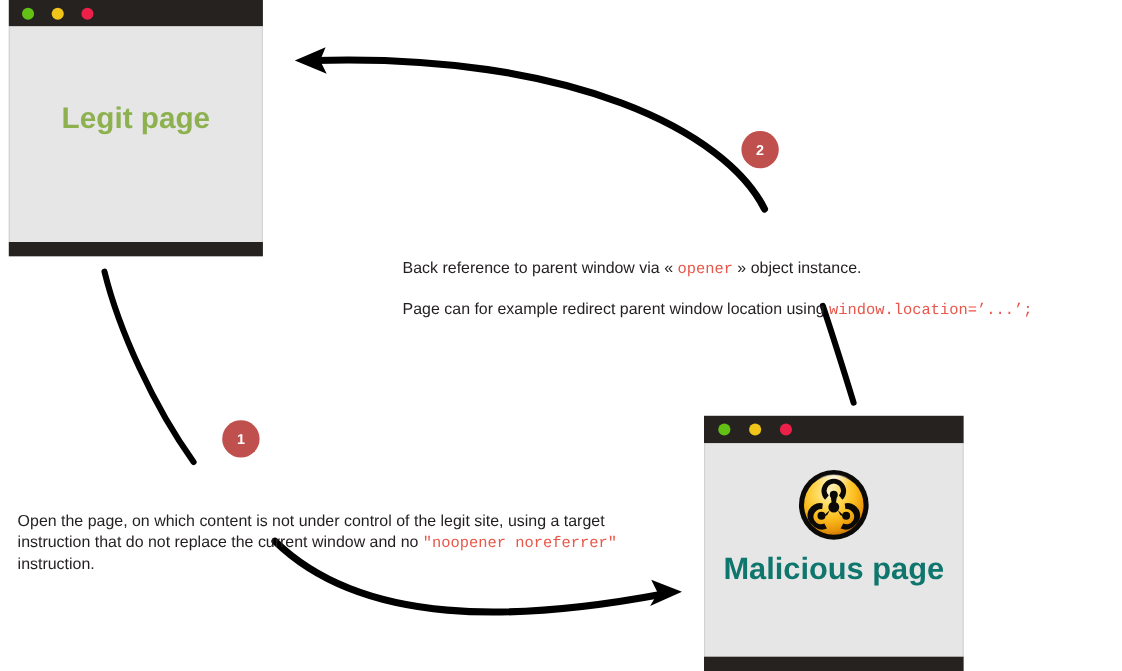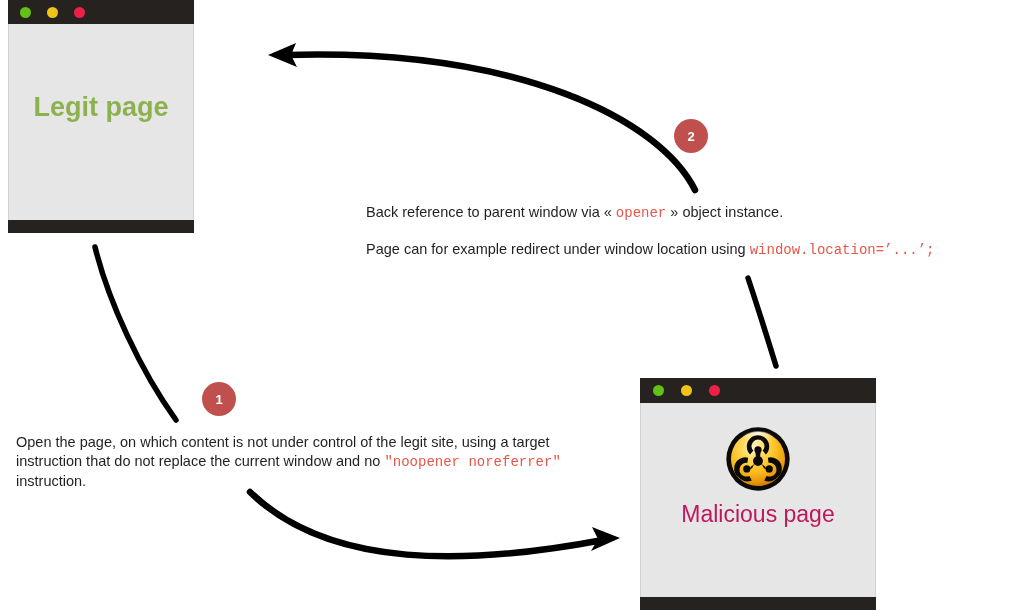--- a/index.html
+++ b/index.html
@@ -53,21 +53,21 @@
     left: 0;
     width: 100%;
     background: #252220;
     box-sizing: border-box;
   }
 
   
   #legit-window {
     left: 8px;
     top: 0px;
-    width: 186px;
+    width: 231px;
     height: 233px;
   }
   #legit-window .window-titlebar {
     height: 24px;
     padding-left: 12px;
   }
   #legit-window .window-titlebar .dot {
     width: 11px; height: 11px; margin-right: 16px;
   }
   #legit-window .window-body {
@@ -109,23 +109,23 @@
     top: 219px;
     height: 13px;
   }
   .biohazard-wrap {
     margin-top: 23px;
     width: 66px;
     height: 66px;
   }
   .malicious-title {
     margin-top: 9px;
-    font-size: 23px;
-    font-weight: normal;
-    color: #be185d;
+    font-size: 28px;
+    font-weight: bold;
+    color: #0f766e;
     white-space: nowrap;
   }
 
   
   .step-badge {
     position: absolute;
     width: 34px;
     height: 34px;
     border-radius: 50%;
     background: #c0504d;
@@ -140,20 +140,21 @@
   #badge-1 { left: 202px; top: 382px; }
   #badge-2 { left: 674px; top: 119px; }
 
   
   .annotation {
     position: absolute;
     font-size: 14.5px;
     line-height: 19px;
     color: #231f20;
     font-family: "Liberation Sans", sans-serif;
+    margin-top: 32px;
   }
   #annot-back-ref  { left: 366px; top: 203px; white-space: nowrap; }
   #annot-redirect  { left: 366px; top: 240px; white-space: nowrap; }
   #annot-open      { left: 16px;   top: 433px; width: 600px; }
   .code {
     font-family: "Liberation Mono", monospace;
     color: #e8574a;
     font-size: 14px;
   }
 
@@ -283,18 +284,18 @@
 </div>
 
 <div class="step-badge" id="badge-1">1</div>
 <div class="step-badge" id="badge-2">2</div>
 
 <div class="annotation" id="annot-back-ref">
   <span>Back reference  to parent window via « </span><span class="code">opener</span><span> » object instance.</span>
 </div>
 
 <div class="annotation" id="annot-redirect">
-  <span>Page can for example redirect under window location using </span><span class="code">window.location=’...’;</span>
+  <span>Page can for example redirect parent window location using </span><span class="code">window.location=’...’;</span>
 </div>
 
 <div class="annotation" id="annot-open">
   <span>Open the page, on which content is not under control of the legit site, using a target instruction that do not replace the current window and no </span><span class="code">"noopener noreferrer"</span><span> instruction.</span>
 </div>
 
 </body></html>

